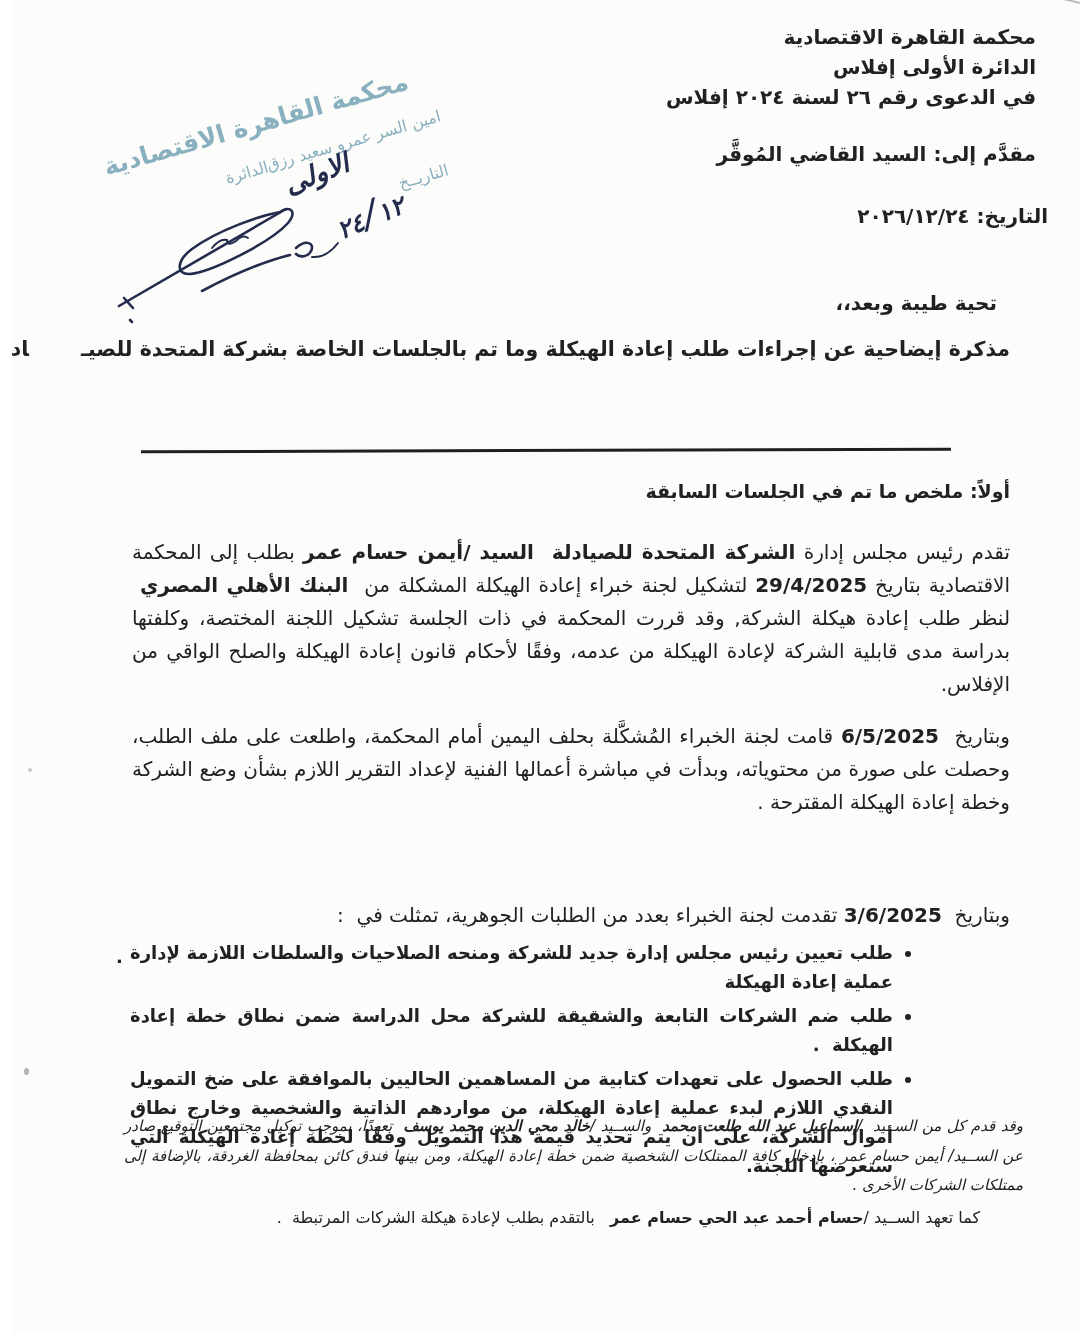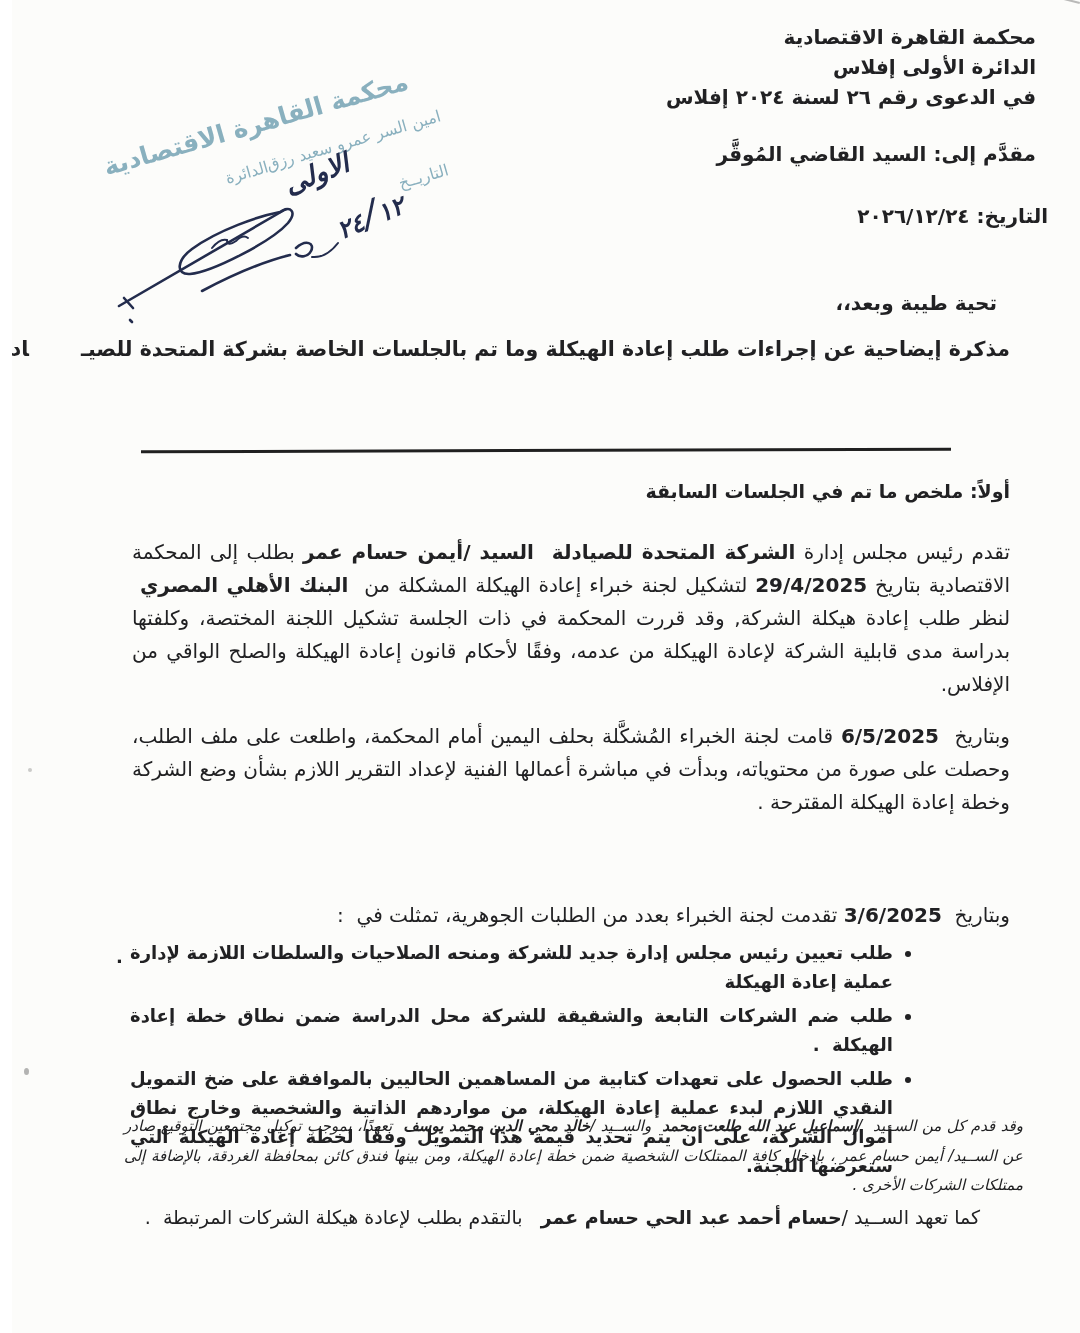--- a/index.html
+++ b/index.html
@@ -81,21 +81,21 @@
   .p2{top:678px;margin-top:42px;}
   .p3{top:806px;}
   .p4{top:876px;text-align:right;margin-top:23px;}
   .bullets{
     position:absolute;top:938px;right:163px;left:118px;
     font-size:18px;line-height:29px;
   }
   .bullets ul{margin:0;padding:0 24px 0 0;list-style:disc outside;font-weight:bold;}
   .bullets li{margin:0 0 5px 0;text-align:justify;}
   .p5{top:1112px;right:57px;left:112px;font-size:15px;line-height:29.5px;font-style:italic;}
-  .p6{top:1201px;right:100px;left:120px;font-size:19px;text-align:right;}
+  .p6{top:1201px;right:100px;left:120px;font-size:16px;text-align:right;}
   b{font-weight:bold;}
   
   .stray-dot{position:absolute;top:946px;left:104px;font-size:18px;font-weight:bold;}
   .corner-line{
     position:absolute;top:2px;right:0px;width:58px;height:1.5px;
     background:rgba(60,60,60,.35);transform:rotate(14deg);transform-origin:right top;
   }
   .edge-speck{position:absolute;top:1068px;left:12px;width:5px;height:7px;background:rgba(70,70,70,.4);border-radius:50%;}
   .speck2{position:absolute;top:768px;left:16px;width:4px;height:4px;background:rgba(90,90,90,.3);border-radius:50%;}
 </style>

